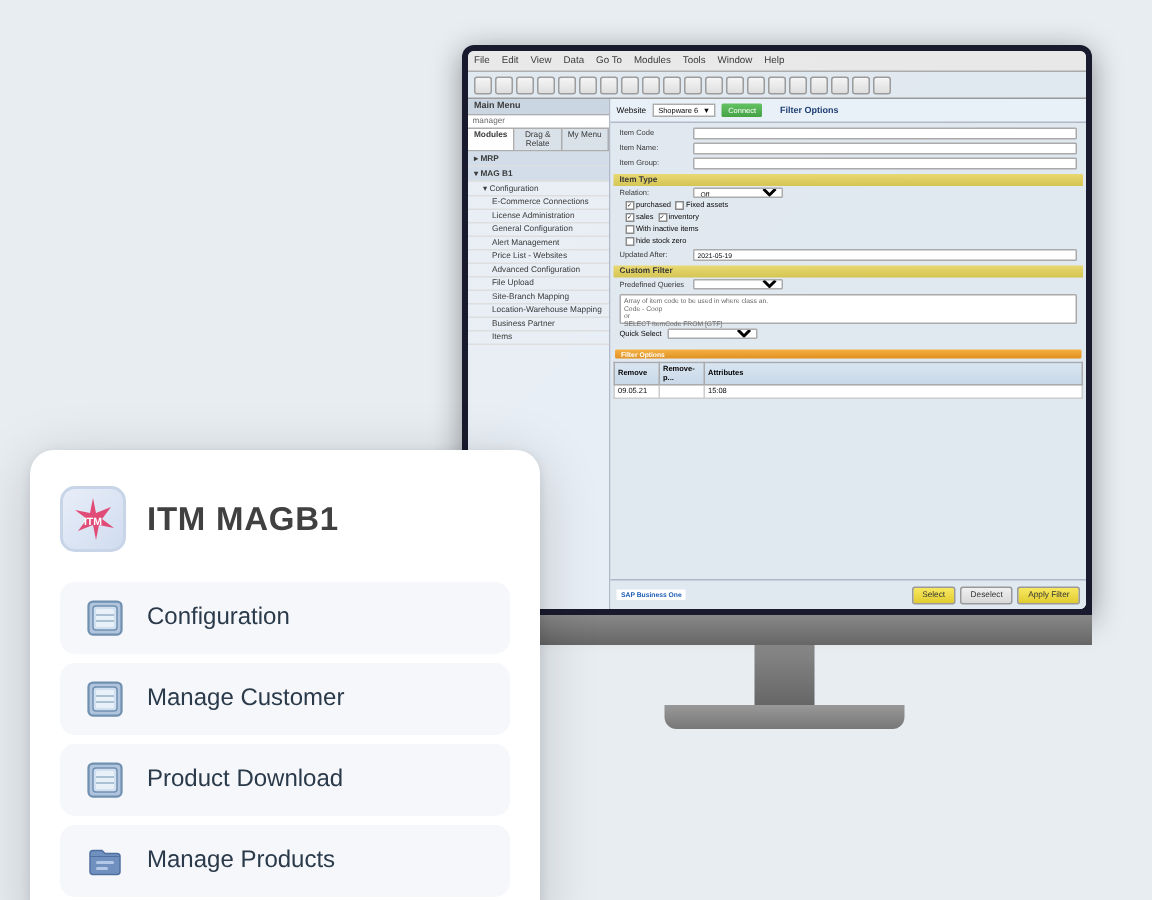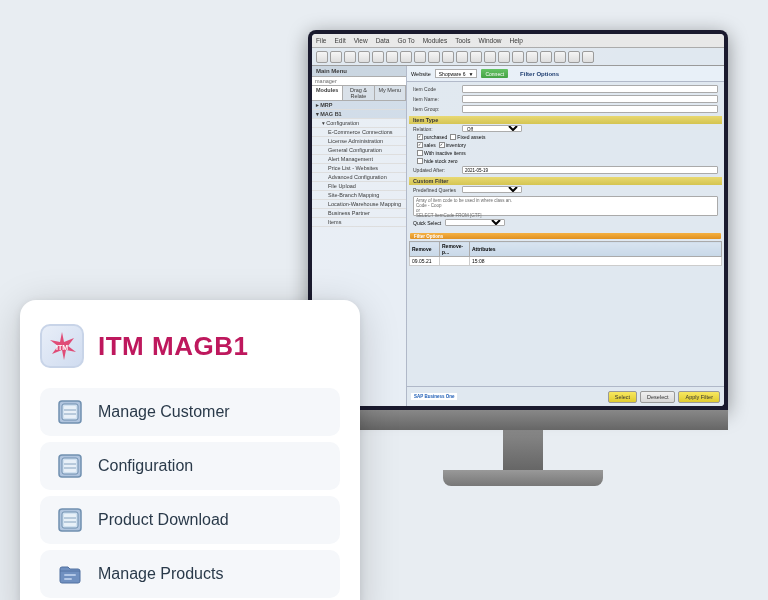--- a/index.html
+++ b/index.html
@@ -301,23 +301,23 @@
       height: 44px;
       background: linear-gradient(135deg, #e8eef8, #d0dcf0);
       border-radius: 10px;
       display: flex;
       align-items: center;
       justify-content: center;
       border: 2px solid #c8d4e8;
     }
 
     .menu-title {
-      font-size: 26px;
+      font-size: 22px;
       font-weight: 700;
-      color: #be185d;
+      color: #404040;
       letter-spacing: 0.5px;
     }
 
     .menu-item {
       display: flex;
       align-items: center;
       gap: 14px;
       padding: 10px 16px;
       margin-bottom: 6px;
       background: #f5f7fa;
@@ -623,34 +623,34 @@
   <div class="menu-item">
     <div class="menu-item-icon">
       <svg width="26" height="26" viewBox="0 0 26 26">
         <rect x="2" y="2" width="22" height="22" rx="3" fill="#b0c4de" stroke="#7090b0" stroke-width="1.5"></rect>
         <rect x="5" y="5" width="16" height="16" rx="2" fill="#d0e0f0" stroke="#7090b0" stroke-width="1"></rect>
         <rect x="7" y="7" width="12" height="12" rx="1" fill="#e8f0f8"></rect>
         <line x1="7" y1="11" x2="19" y2="11" stroke="#7090b0" stroke-width="0.8"></line>
         <line x1="7" y1="15" x2="19" y2="15" stroke="#7090b0" stroke-width="0.8"></line>
       </svg>
     </div>
-    <span class="menu-item-label">Manage Customer</span>
+    <span class="menu-item-label">Configuration</span>
   </div>
 
   <div class="menu-item">
     <div class="menu-item-icon">
       <svg width="26" height="26" viewBox="0 0 26 26">
         <rect x="2" y="2" width="22" height="22" rx="3" fill="#b0c4de" stroke="#7090b0" stroke-width="1.5"></rect>
         <rect x="5" y="5" width="16" height="16" rx="2" fill="#d0e0f0" stroke="#7090b0" stroke-width="1"></rect>
         <rect x="7" y="7" width="12" height="12" rx="1" fill="#e8f0f8"></rect>
         <line x1="7" y1="11" x2="19" y2="11" stroke="#7090b0" stroke-width="0.8"></line>
         <line x1="7" y1="15" x2="19" y2="15" stroke="#7090b0" stroke-width="0.8"></line>
       </svg>
     </div>
-    <span class="menu-item-label">Configuration</span>
+    <span class="menu-item-label">Manage Customer</span>
   </div>
 
   <div class="menu-item">
     <div class="menu-item-icon">
       <svg width="26" height="26" viewBox="0 0 26 26">
         <rect x="2" y="2" width="22" height="22" rx="3" fill="#b0c4de" stroke="#7090b0" stroke-width="1.5"></rect>
         <rect x="5" y="5" width="16" height="16" rx="2" fill="#d0e0f0" stroke="#7090b0" stroke-width="1"></rect>
         <rect x="7" y="7" width="12" height="12" rx="1" fill="#e8f0f8"></rect>
         <line x1="7" y1="11" x2="19" y2="11" stroke="#7090b0" stroke-width="0.8"></line>
         <line x1="7" y1="15" x2="19" y2="15" stroke="#7090b0" stroke-width="0.8"></line>

